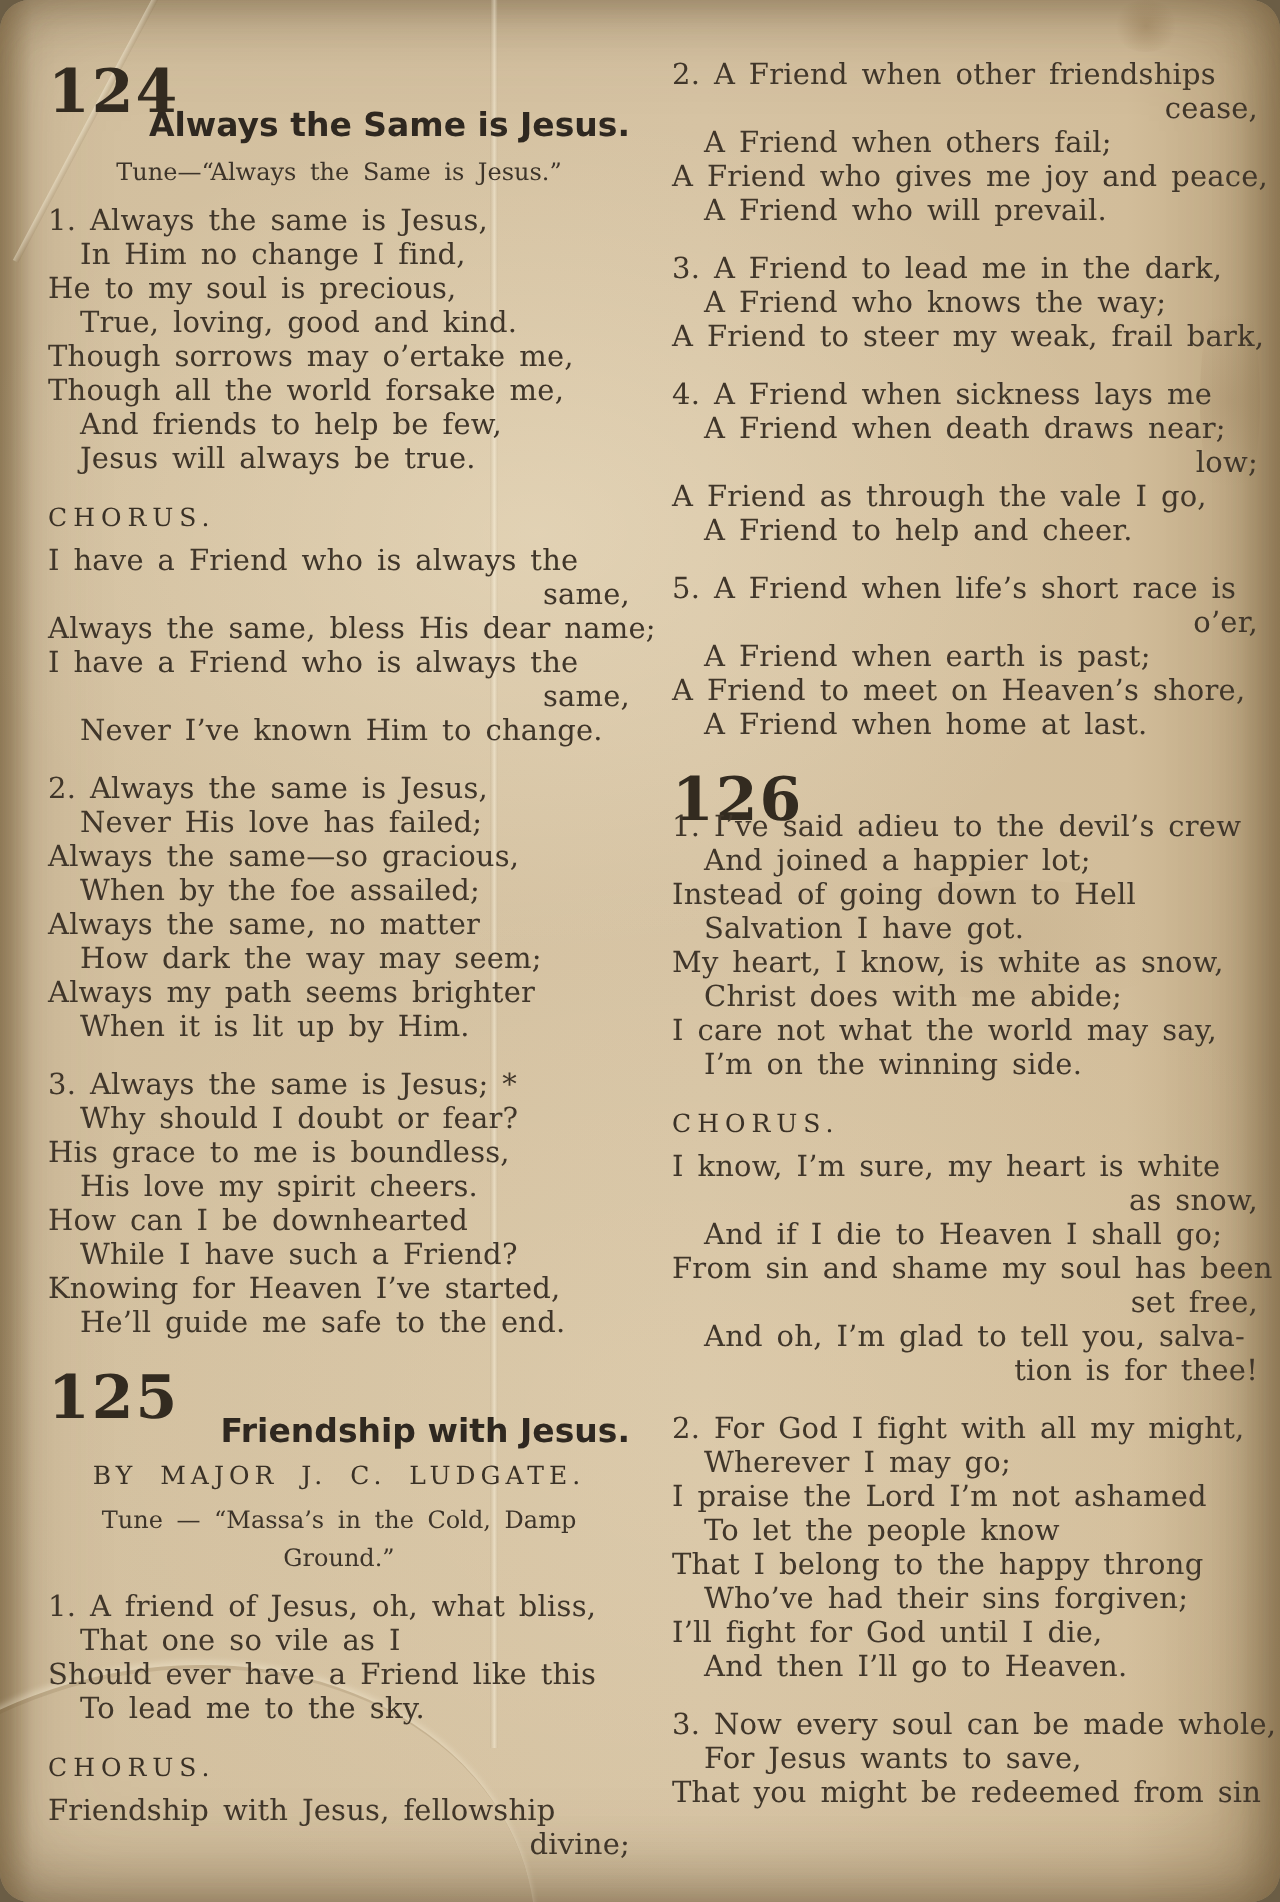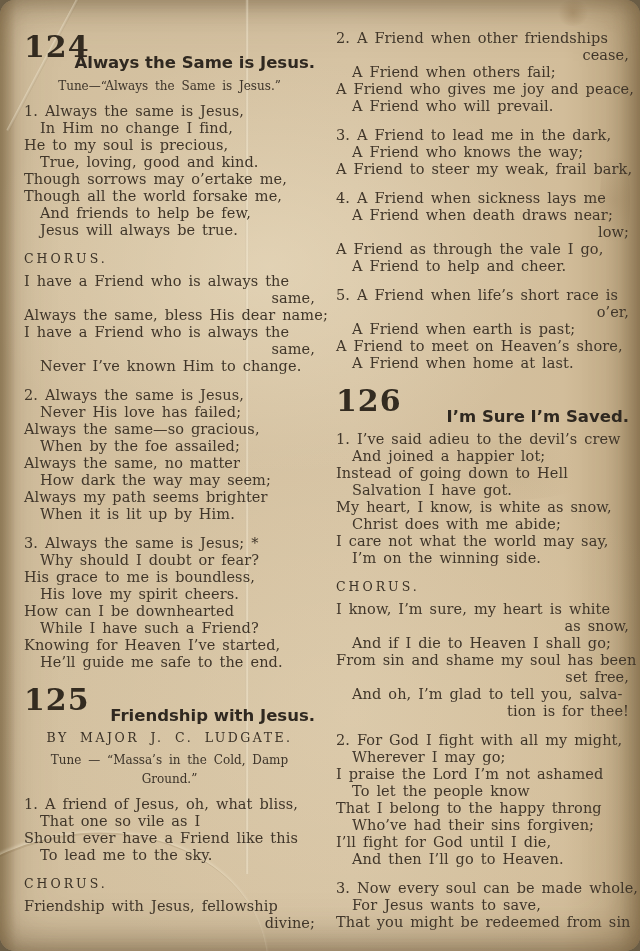--- a/index.html
+++ b/index.html
@@ -188,21 +188,20 @@
         <div class="vline i1">A Friend to help and cheer.</div>
       </div>
       <div class="stanza">
         <div class="vline i0">5. A Friend when life’s short race is</div>
         <div class="vline i2">o’er,</div>
         <div class="vline i1">A Friend when earth is past;</div>
         <div class="vline i0">A Friend to meet on Heaven’s shore,</div>
         <div class="vline i1">A Friend when home at last.</div>
       </div>
       <div class="hymn-number">126</div>
-      <div class="title">I’m Sure I’m Saved.</div>
       <div class="stanza">
         <div class="vline i0">1. I’ve said adieu to the devil’s crew</div>
         <div class="vline i1">And joined a happier lot;</div>
         <div class="vline i0">Instead of going down to Hell</div>
         <div class="vline i1">Salvation I have got.</div>
         <div class="vline i0">My heart, I know, is white as snow,</div>
         <div class="vline i1">Christ does with me abide;</div>
         <div class="vline i0">I care not what the world may say,</div>
         <div class="vline i1">I’m on the winning side.</div>
       </div>

